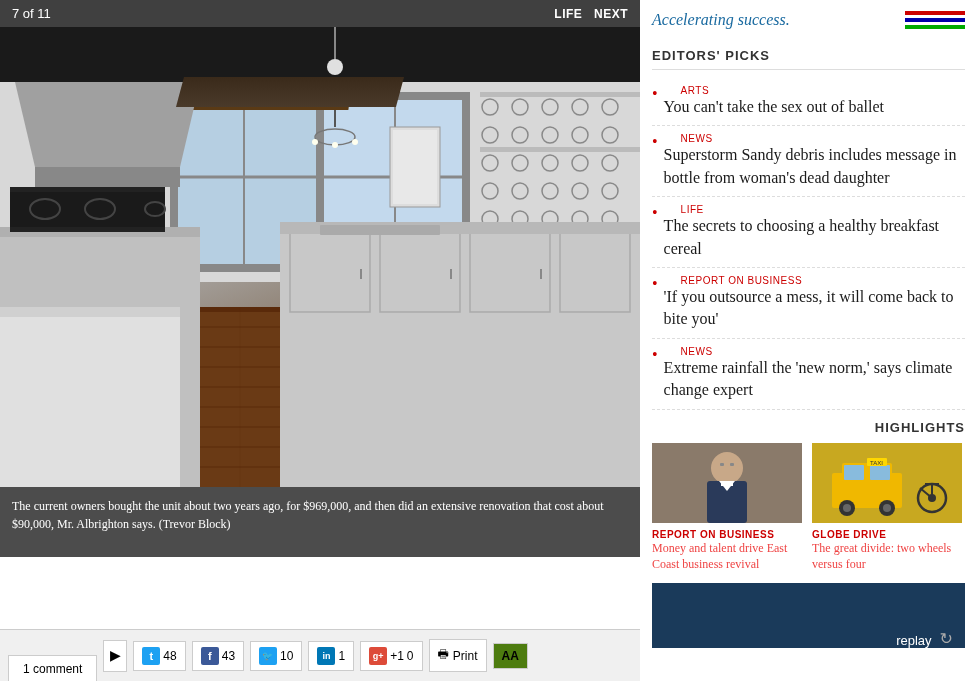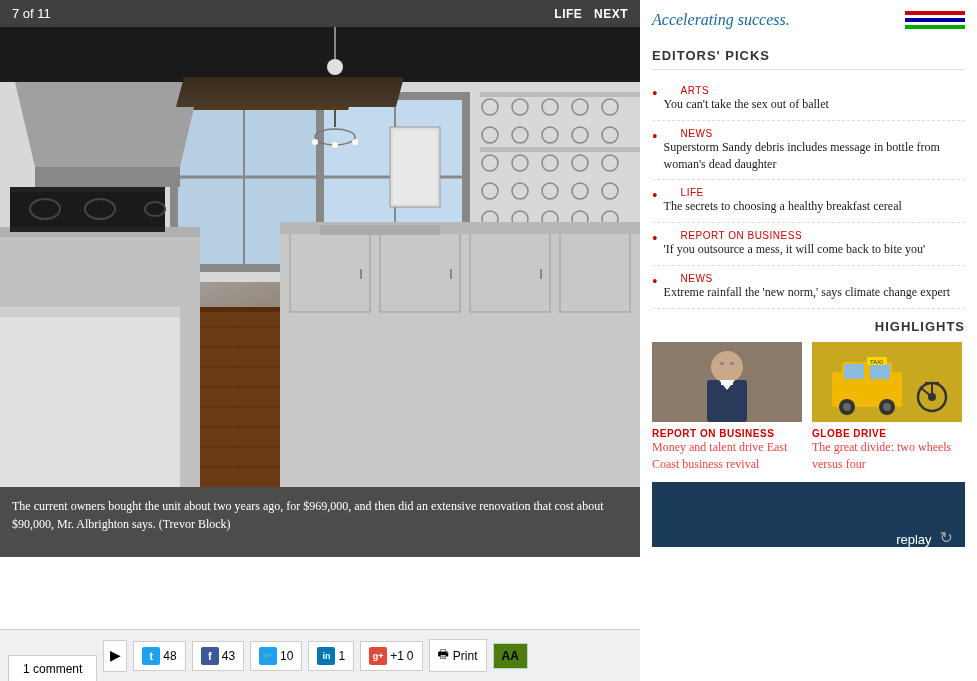--- a/index.html
+++ b/index.html
@@ -233,21 +233,21 @@
       font-family: Arial, sans-serif;
       font-size: 10px;
       font-weight: normal;
       letter-spacing: 0.5px;
       text-transform: uppercase;
       margin-left: 17px;
     }
 
     .pick-title {
       color: #1a1a1a;
-      font-size: 12px;
+      font-size: 16px;
       line-height: 1.4;
       font-family: Georgia, serif;
     }
 
     .highlights-title {
       font-family: Arial, sans-serif;
       font-size: 13px;
       font-weight: bold;
       letter-spacing: 1px;
       color: #333;

